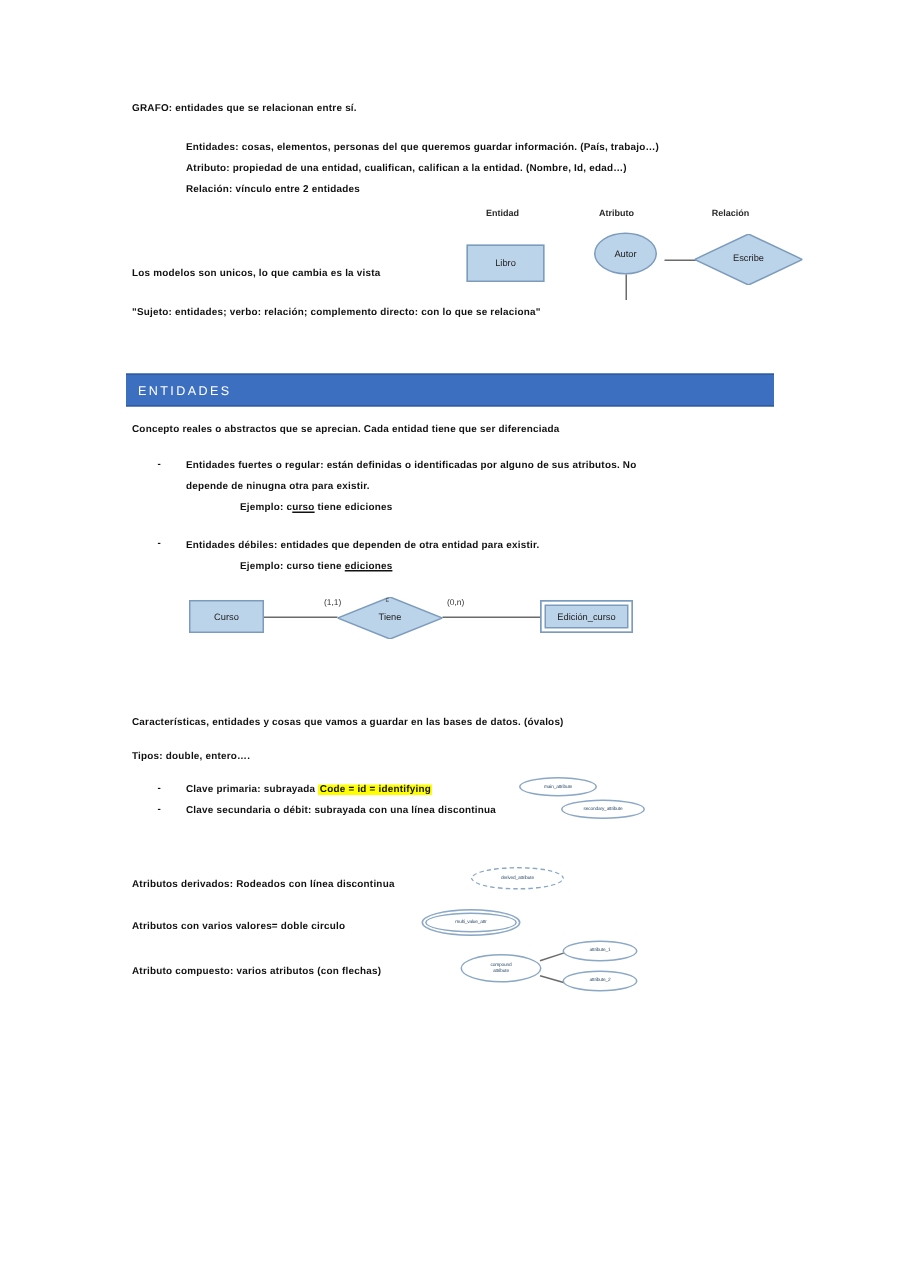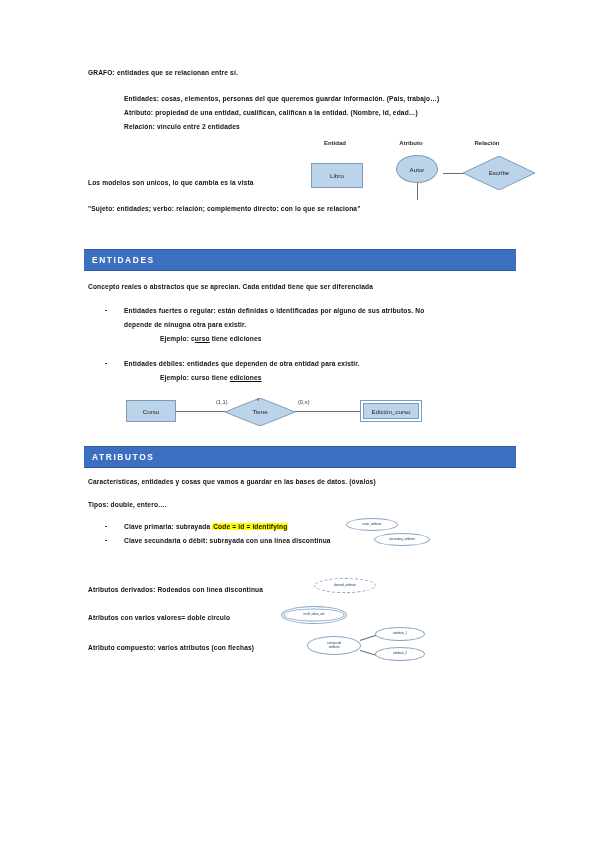--- a/index.html
+++ b/index.html
@@ -52,21 +52,21 @@
     border-bottom: 1px solid #2f5aa0;
     box-sizing: border-box;
   }
   .section-bar .section-label {
     position: absolute;
     left: 8px;
     top: 5px;
     color: #ffffff;
     font-size: 8.4px;
     letter-spacing: 1.6px;
-    font-weight: 700;
+    font-weight: 400;
   }
 
   
   .hl {
     background: #ffff00;
     padding: 0 1px;
   }
   .ul { text-decoration: underline; }
 
   
@@ -221,23 +221,20 @@
     </svg>
     <div class="dlabel" style="top:10px;">Tiene</div>
   </div>
   <div class="e-mark" style="left:257px; top:398px;">E</div>
 
   <div class="line" style="left:295px; top:411px; width:65px;"></div>
   <div class="card" style="left:298px; top:399px;">(0,n)</div>
 
   <div class="ent-box weak" style="left:360px; top:400px; width:62px; height:22px;">Edición_curso</div>
 
-  <div class="section-bar" style="top:446px;">
-    <div class="section-label">ATRIBUTOS</div>
-  </div>
 
   <div class="txt" style="left:88px; top:477px;">Características, entidades y cosas que vamos a guardar en las bases de datos. (óvalos)</div>
   <div class="txt" style="left:88px; top:500px;">Tipos: double, entero….</div>
 
   <div class="bullet" style="left:105px; top:522px;">-</div>
   <div class="txt" style="left:124px; top:522px;">
     <span>Clave primaria: subrayada </span><span class="hl">Code = id =  identifying</span>
   </div>
 
   <div class="bullet" style="left:105px; top:536px;">-</div>

